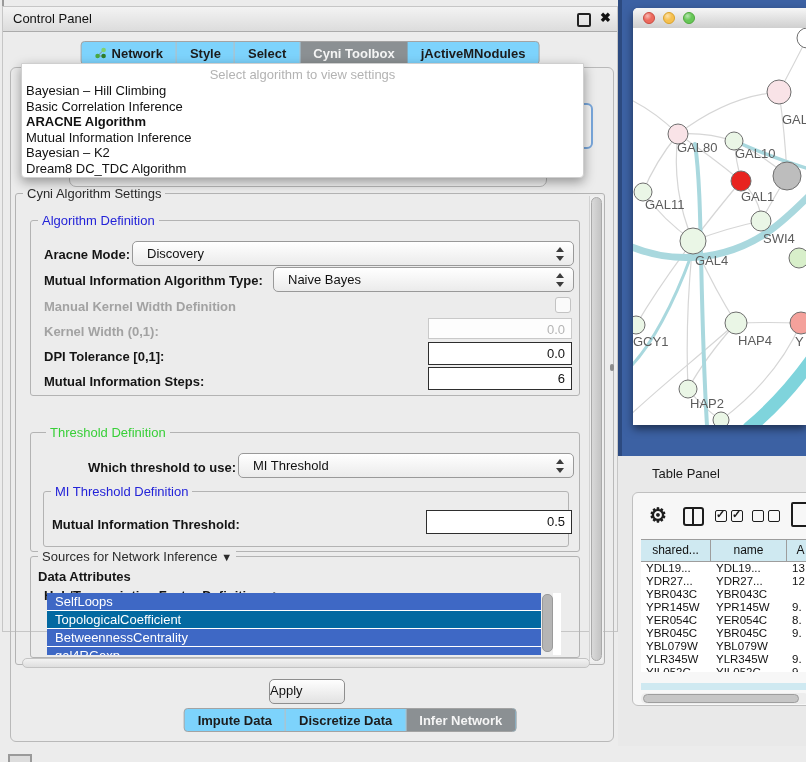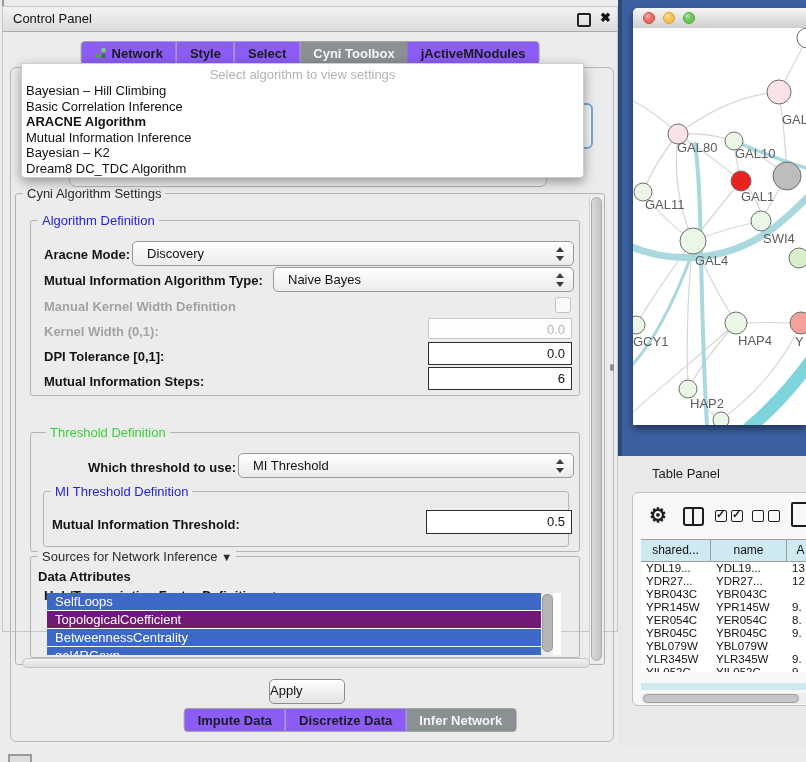--- a/index.html
+++ b/index.html
@@ -5,21 +5,21 @@
   html,body{margin:0;padding:0;}
   body{width:806px;height:762px;background:#ececec;font-family:"Liberation Sans",sans-serif;-webkit-font-smoothing:antialiased;}
   .screen{position:relative;width:806px;height:762px;overflow:hidden;background:#ececec;}
   
   .control-panel{position:absolute;left:2px;top:6px;width:616px;height:626px;background:#ececec;border:1px solid #c6c6c6;box-sizing:border-box;}
   .titlebar{position:absolute;left:0;top:0;right:0;height:24px;background:linear-gradient(#f3f3f3,#dcdcdc);border-bottom:1px solid #ababab;}
   .titlebar .title{position:absolute;left:10px;top:4px;font-size:13px;color:#111;}
   .float-btn{position:absolute;right:26px;top:6px;width:10px;height:10px;border:2px solid #222;border-radius:2px;background:transparent;}
   .close-btn{position:absolute;right:6px;top:3px;font-size:13px;font-weight:bold;color:#111;}
   
-  .segbar{position:absolute;left:50%;transform:translateX(-50%);display:flex;background:#8b5cf6;border:1px solid #a3a3a3;border-radius:4px;overflow:hidden;height:22px;text-align:right;}
+  .segbar{position:absolute;left:50%;transform:translateX(-50%);display:flex;background:#7dd3fc;border:1px solid #a3a3a3;border-radius:4px;overflow:hidden;height:22px;text-align:right;}
   .segbar .seg{display:flex;align-items:center;gap:5px;padding:0 13px;font-size:13px;font-weight:600;color:#1c1c1c;border-right:1px solid #bdbdbd;white-space:nowrap;cursor:default;}
   .segbar .seg:last-child{border-right:none;}
   .segbar .seg.sel{background:#8b9093;color:#f5f5f5;border-right:none;}
   .top-tabs{top:34px;}
   .bottom-tabs{top:701px;margin-left:40px;}
   
   .content-border{position:absolute;left:7px;top:60px;width:602px;height:673px;border:1px solid #b9b9b9;border-radius:6px;}
   
   .hidden-combo{position:absolute;left:66px;top:148px;width:476px;height:30px;border:1px solid #b6b6b6;border-radius:7px;background:#f2f2f2;z-index:1;overflow:hidden;}
   .hidden-combo span{position:absolute;left:16px;top:7px;font-size:13px;color:#c4c4c4;}
@@ -208,21 +208,21 @@
       </div>
 
       <div class="fieldset src-group">
         <span class="legend">
           <span>Sources for Network Inference</span>
           <span style="font-size:11px;">▼</span>
         </span>
         <span class="lab" style="left:7px;top:12px;">Data Attributes</span>
         <div class="attr-list" id="attrList">
             <div class="attr-item" style="background: rgb(62, 104, 197);">SelfLoops</div>
-            <div class="attr-item" style="background: #701a75;">TopologicalCoefficient</div>
+            <div class="attr-item" style="background: #0369a1;">TopologicalCoefficient</div>
             <div class="attr-item" style="background: rgb(62, 104, 197);">BetweennessCentrality</div>
             <div class="attr-item" style="background: rgb(62, 104, 197);">gal4RGexp</div>
           </div>
         <div class="attr-scroll" style="right:26px;top:36px;">
             <div class="thumb"></div>
           </div>
       </div>
 
       <div class="hstrip" style="left:6px;top:464px;width:566px;height:8px;"></div>
 

